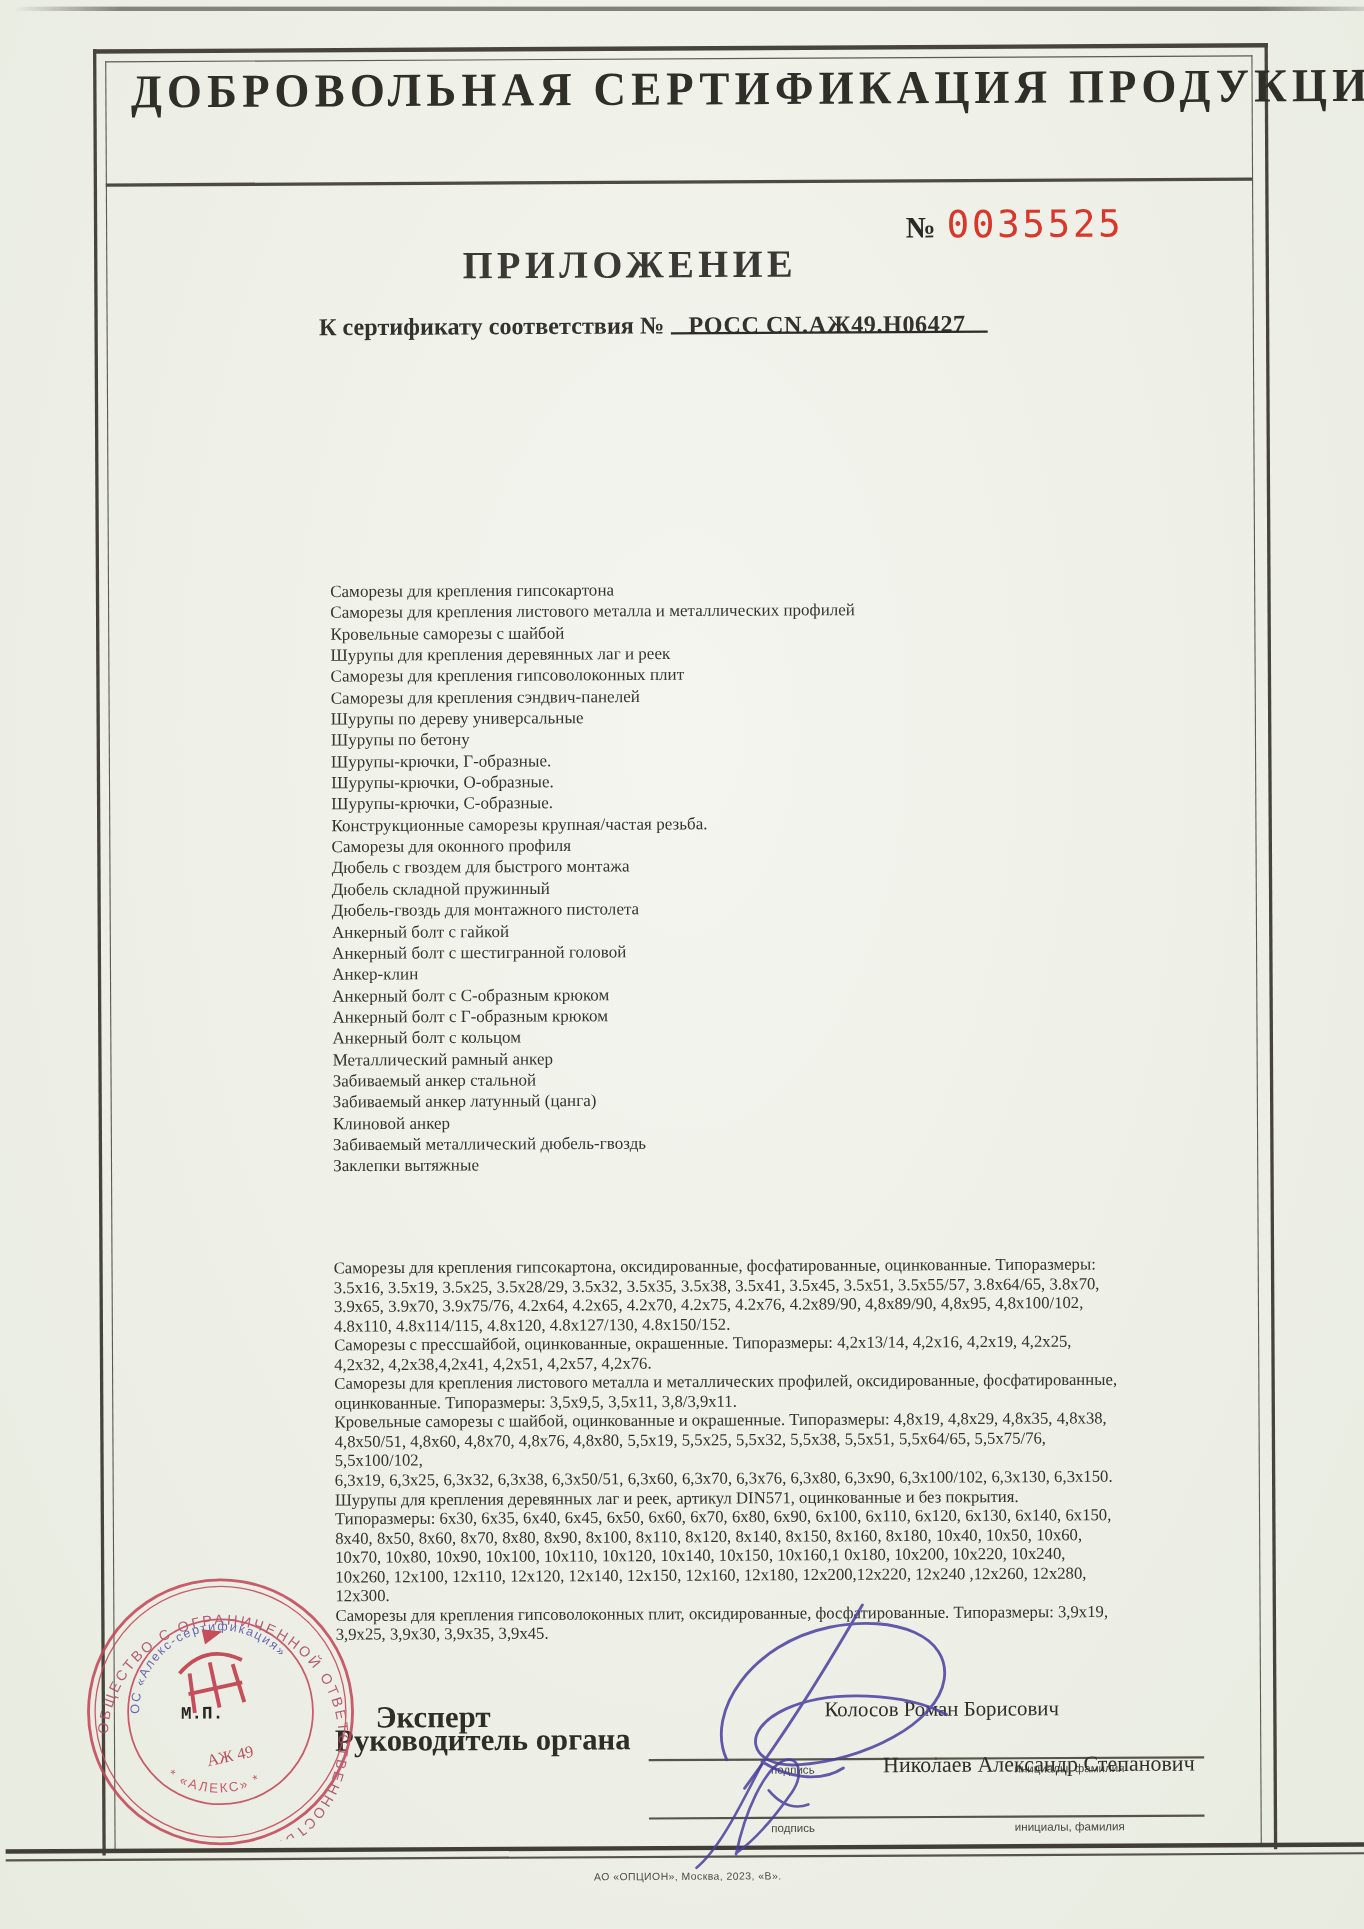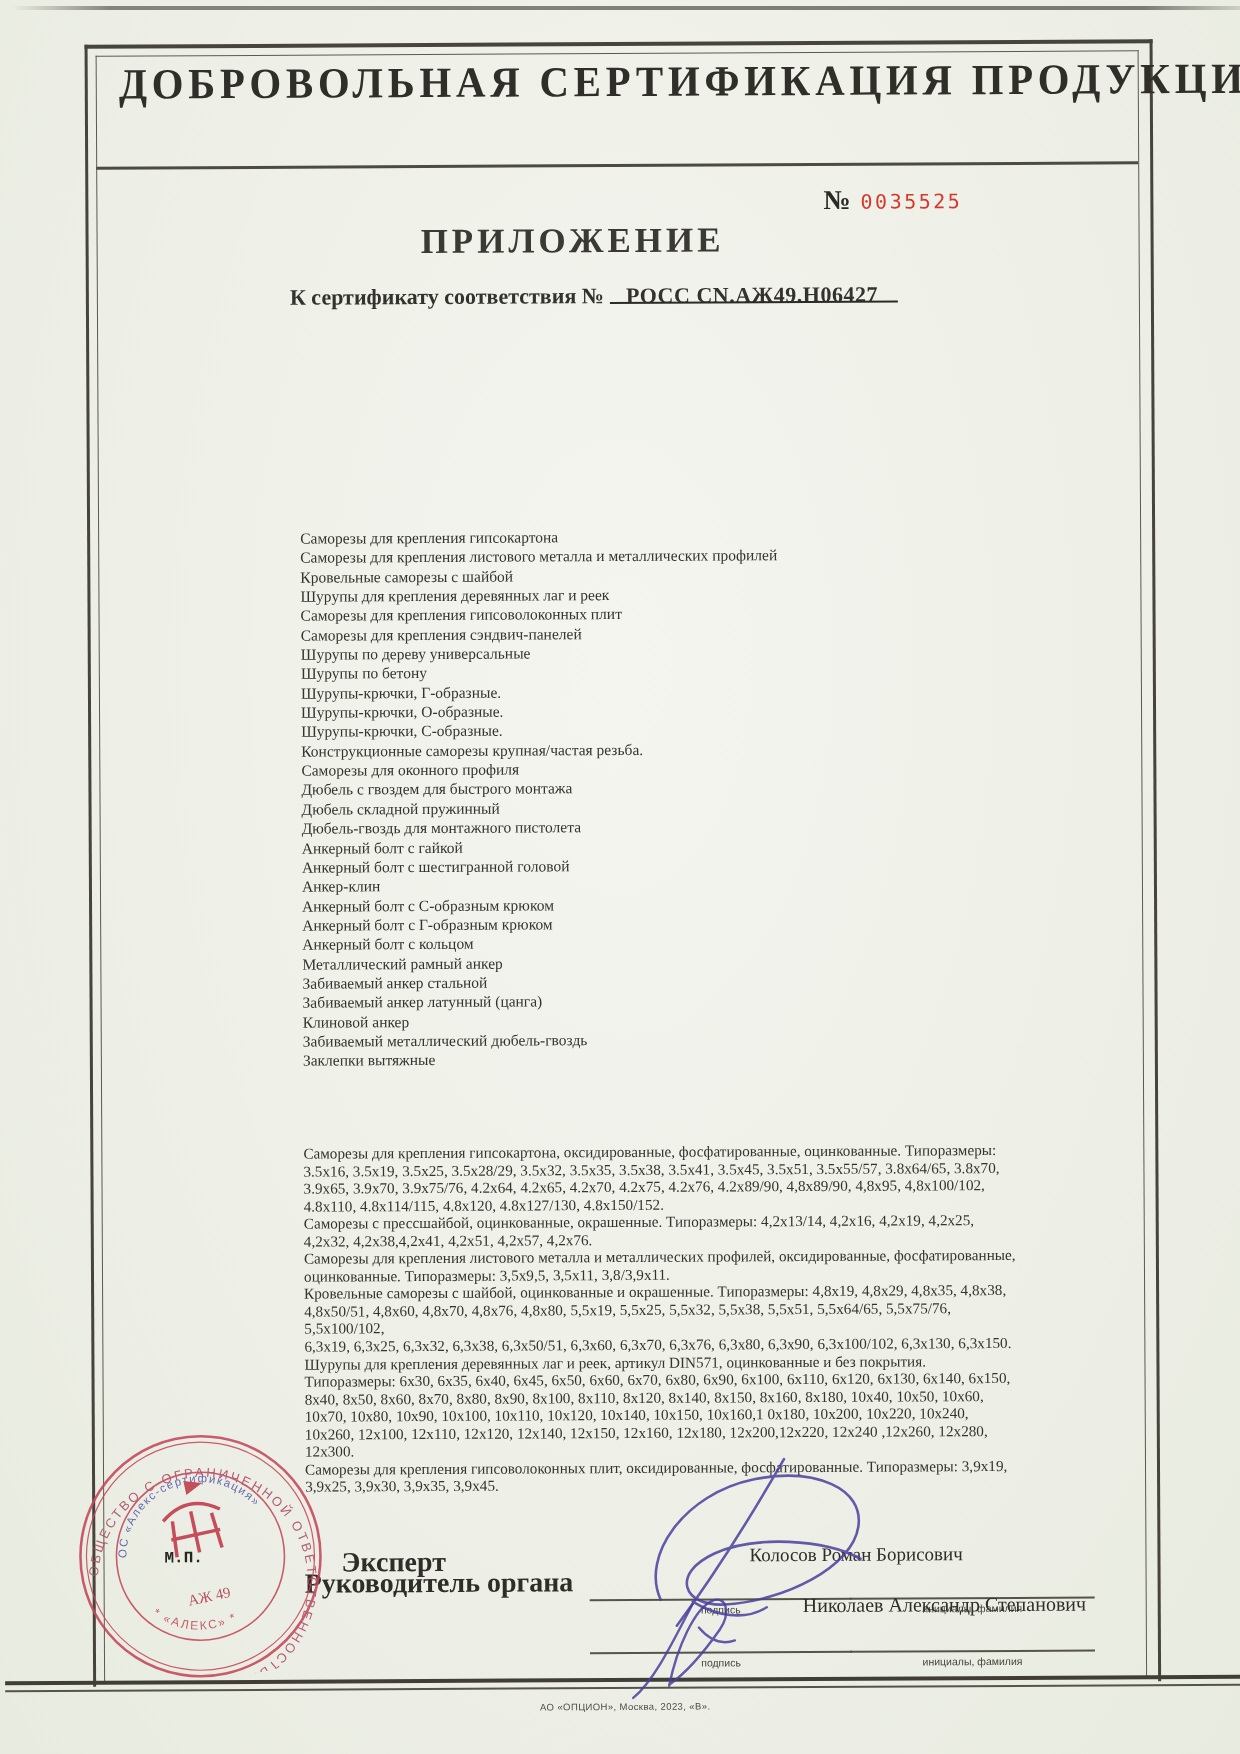--- a/index.html
+++ b/index.html
@@ -27,21 +27,21 @@
   .bottom-rule-1{position:absolute;left:0;top:1678px;width:1240px;height:3.5px;background:#403e37;}
   .bottom-rule-2{position:absolute;left:0;top:1687px;width:1240px;height:1.5px;background:#55534a;}
 
   .banner{
     position:absolute;left:96px;top:57px;width:1046px;text-align:center;
     font-size:43px;font-weight:700;letter-spacing:5px;color:#2f2e29;
     transform:scaleX(.95);transform-origin:center;white-space:nowrap;
   }
   .doc-number{position:absolute;left:826px;top:186px;white-space:nowrap;}
   .num-sign{font-size:27px;font-weight:700;color:#2b2a26;margin-right:10px;}
-  .num-digits{font-family:"DejaVu Sans Mono",monospace;font-size:20px;color:#d8372b;letter-spacing:2.5px;}
+  .num-digits{font-family:"DejaVu Sans Mono",monospace;font-size:34px;color:#d8372b;letter-spacing:2.5px;}
 
   .title{
     position:absolute;left:0;top:221px;width:1150px;text-align:center;
     font-size:35px;font-weight:700;letter-spacing:4px;color:#3a3933;
   }
   .subtitle{position:absolute;left:292px;top:283px;font-size:22px;font-weight:700;color:#33322d;white-space:nowrap;}
   .cert-num{position:relative;margin-left:22px;letter-spacing:.5px;}
   .cert-num::after{content:"";position:absolute;left:-16px;right:-20px;bottom:4px;height:2px;background:#2c2b27;}
 
   .product-list{position:absolute;left:301px;top:527px;font-size:15.5px;line-height:19.35px;color:#35342f;}

